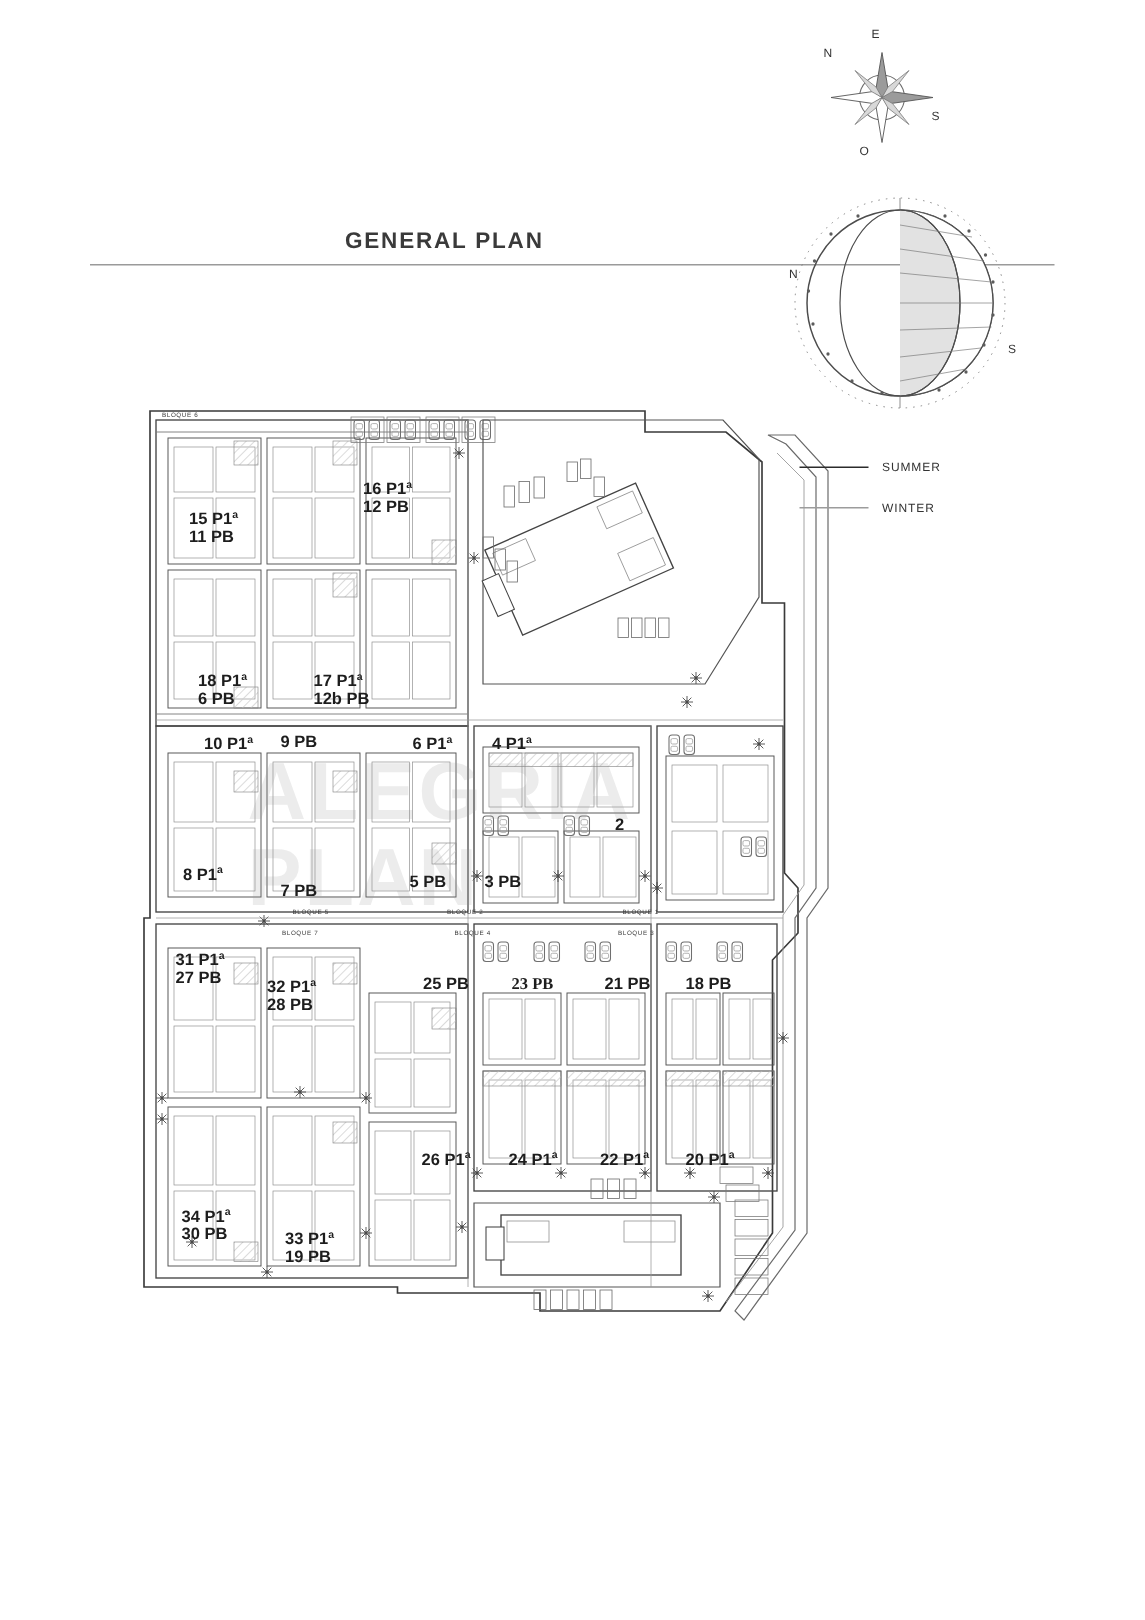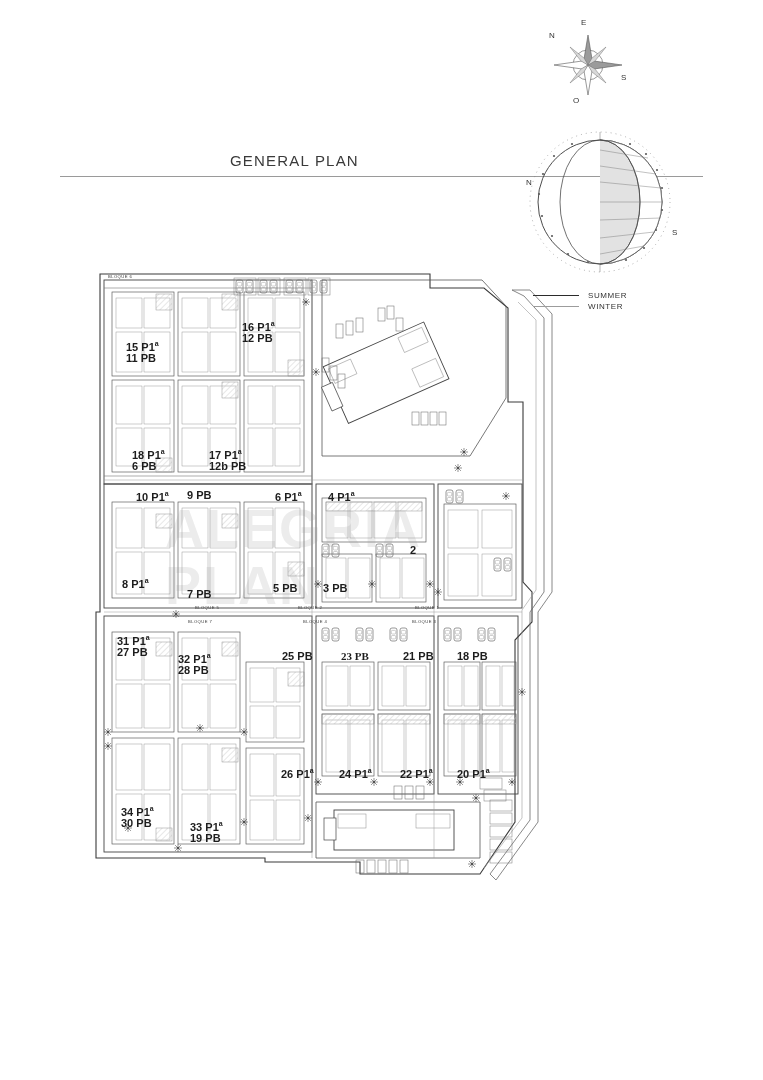--- a/index.html
+++ b/index.html
@@ -25,21 +25,21 @@
     left: 60px;
     top: 152px;
     width: 643px;
   }
   .title-text {
     font-size: 15px;
     letter-spacing: 1.2px;
     color: #3a3a3a;
     text-align: left;
     padding-left: 170px;
-    font-weight: 400;
+    font-weight: 700;
   }
   .title-rule {
     margin-top: 7px;
     border-bottom: 1px solid #9a9a9a;
     width: 100%;
   }
 
   
   .plan {
     position: absolute;
@@ -120,20 +120,21 @@
     left: 533px;
     top: 290px;
     width: 160px;
     font-size: 8px;
     color: #333;
   }
   .legend .row {
     display: flex;
     align-items: center;
     height: 11px;
+    margin-top: 16px;
   }
   .legend .swatch {
     width: 46px;
     height: 0;
     border-top: 1.4px solid #2b2b2b;
     margin-right: 9px;
   }
   .legend .swatch.thin {
     border-top: 1px solid #9c9c9c;
   }

